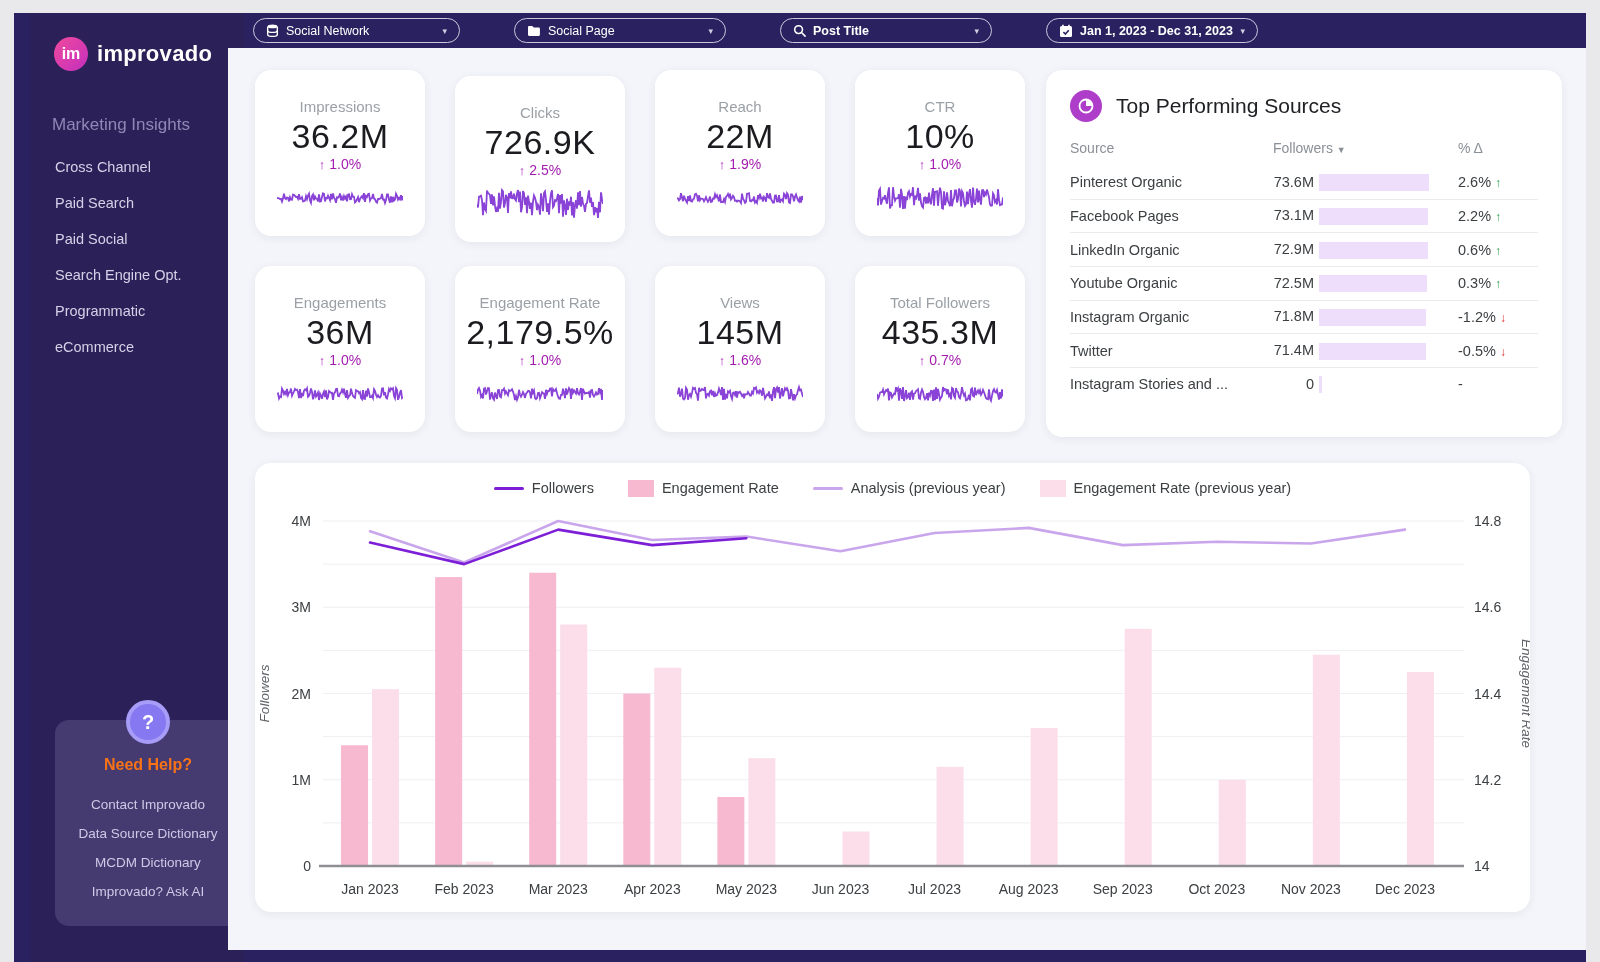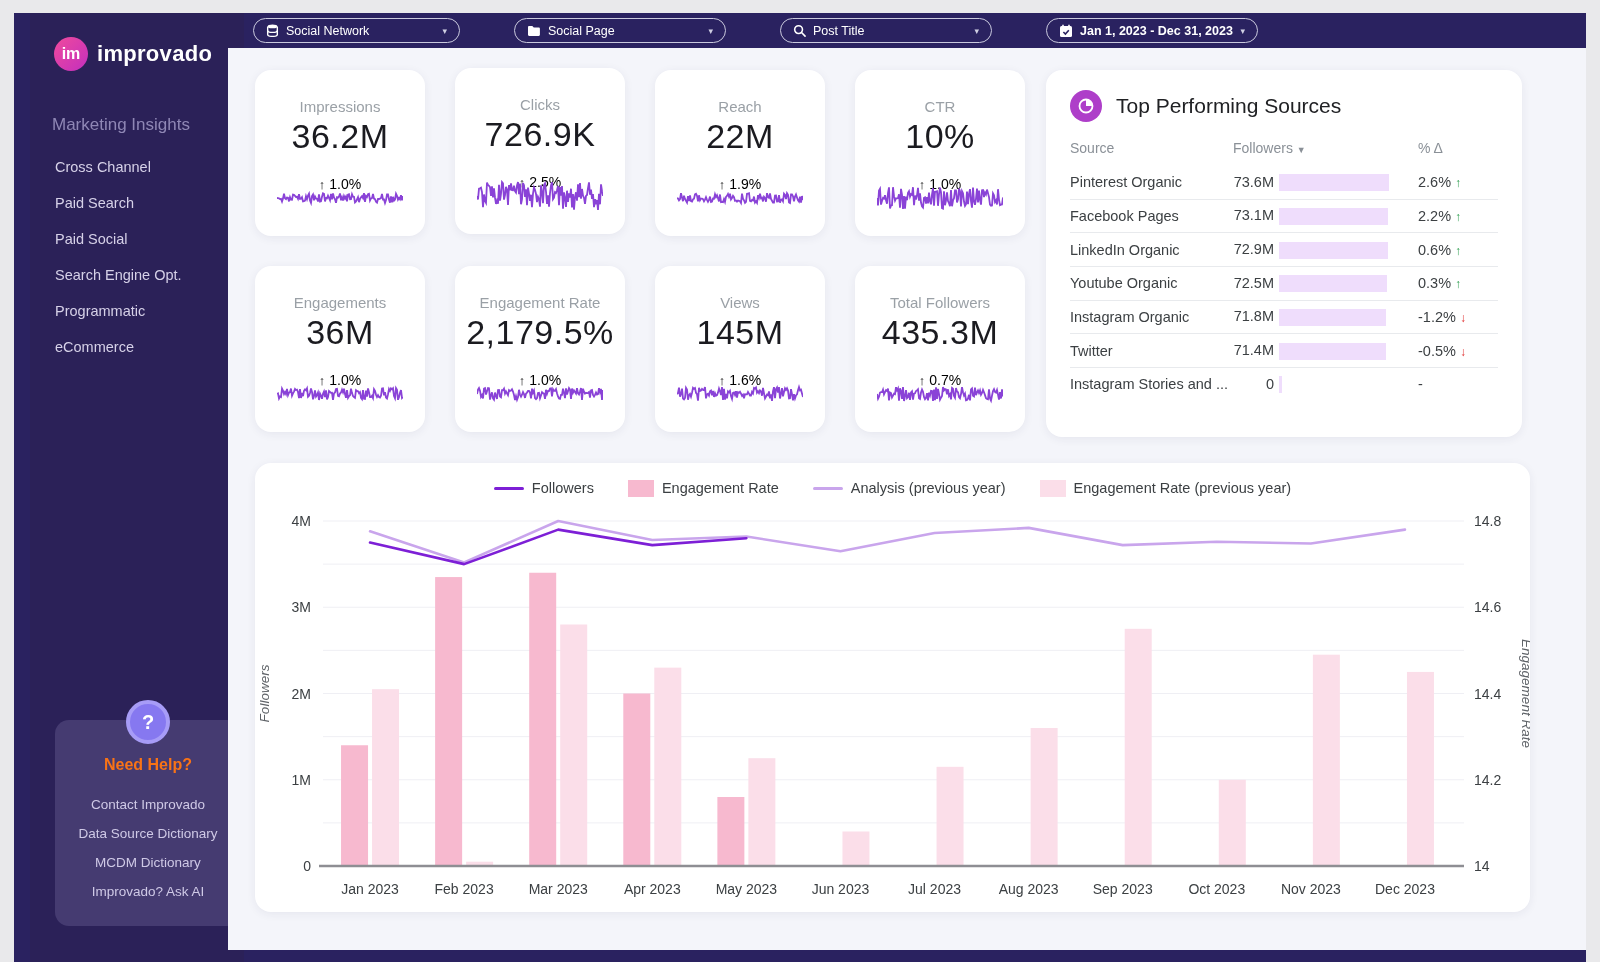--- a/index.html
+++ b/index.html
@@ -30,36 +30,36 @@
   .help-link { color:#cfc9e6; font-size:13.5px; padding:7px 0; cursor:pointer; }
 
   
   .main { position:absolute; left:214px; right:0; top:0; bottom:0; }
   .topbar { position:absolute; left:0; right:0; top:0; height:35px; display:flex; align-items:center; padding-left:25px; }
   .pill { height:25px; border:1.5px solid #c9c9dd; border-radius:13px; display:flex; align-items:center;
     color:#fff; font-size:12.5px; padding:0 12px; margin-right:54px; cursor:pointer; }
   .pill svg { margin-right:7px; flex:none; }
   .pill .caret { margin-left:auto; font-size:9px; color:#cfcfe2; }
   .pill-label { white-space:nowrap; }
-  .p1{width:207px;} .p2{width:212px;} .p3{width:212px;} .p4{width:212px; font-weight:bold;}
+  .p1{width:207px;} .p2{width:212px;} .p3{width:212px;font-weight:bold;} .p4{width:212px; font-weight:bold;}
 
   .content { position:absolute; left:0; right:0; top:35px; bottom:12px; background:#f4f5fa; overflow:hidden; }
 
   .card { position:absolute; background:#fff; border-radius:16px; box-shadow:0 2px 10px rgba(40,40,80,.07); }
 
   
   .kpi { width:170px; height:166px; text-align:center; padding-top:28px; }
   .kpi-title { color:#9aa0a6; font-size:15px; }
   .kpi-value { color:#1b1b20; font-size:34px; font-weight:400; margin-top:2px; letter-spacing:.5px; }
-  .kpi-delta { color:#000000; font-size:14px; margin-top:20px; }
+  .kpi-delta { color:#a21caf; font-size:14px; margin-top:0; }
   .kpi-delta .arr { font-weight:bold; font-size:13px; }
   .kpi svg.spark { position:absolute; left:50%; transform:translateX(-50%); bottom:18px; }
 
   
-  .sources { left:818px; top:22px; width:476px; height:367px; padding:20px 24px 0 24px; }
+  .sources { left:818px; top:22px; width:516px; height:367px; padding:20px 24px 0 24px; }
   .src-head { display:flex; align-items:center; gap:14px; }
   .src-icon { width:32px; height:32px; border-radius:50%; background:#ae3ec9; display:flex; align-items:center; justify-content:center; }
   .src-title { font-size:21px; color:#202124; }
   table.src { width:100%; border-collapse:collapse; margin-top:14px; font-size:14.5px; color:#3c4043; }
   table.src th { text-align:left; color:#8a9097; font-weight:400; font-size:14px; padding:4px 0 10px 0; }
   table.src td { border-top:1px solid #e8eaed; padding:7.5px 0; }
   table.src tr:first-child td { border-top:none; }
   th.col-f, td.col-f { width:185px; }
   th.col-d, td.col-d { width:80px; }
   .fval { display:inline-block; width:46px; text-align:right; padding-right:5px; }
@@ -146,21 +146,21 @@
     <div class="content">
       <div id="kpi-root">
           <div class="card kpi" style="left: 27px; top: 22px;">
             <div class="kpi-title">Impressions</div>
             <div class="kpi-value">36.2M</div>
             <div class="kpi-delta"><span class="arr">↑</span> <span class="dv">1.0%</span></div>
             <svg width="126" height="40" class="spark">
               <path d="M0 20.0 L1 20.1 L2 20.3 L3 21.1 L4 20.9 L5 23.5 L6 20.4 L7 15.8 L8 20.3 L9 21.1 L10 19.5 L11 19.8 L12 23.4 L13 19.2 L14 21.7 L15 21.8 L16 16.6 L17 16.8 L18 17.8 L19 19.0 L20 18.8 L21 20.8 L22 16.3 L23 21.0 L24 20.8 L25 19.2 L26 23.4 L27 23.1 L28 22.7 L29 18.2 L30 21.2 L31 17.5 L32 15.6 L33 22.4 L34 24.8 L35 18.0 L36 16.5 L37 22.4 L38 18.5 L39 20.5 L40 20.8 L41 23.5 L42 16.4 L43 23.5 L44 23.2 L45 18.8 L46 15.3 L47 15.8 L48 23.4 L49 20.0 L50 20.3 L51 17.7 L52 20.0 L53 22.3 L54 15.9 L55 21.4 L56 15.5 L57 19.4 L58 21.3 L59 24.8 L60 19.3 L61 19.7 L62 18.5 L63 15.5 L64 22.3 L65 19.2 L66 22.6 L67 18.0 L68 20.5 L69 18.5 L70 23.4 L71 16.6 L72 16.2 L73 21.3 L74 21.2 L75 16.3 L76 18.7 L77 18.8 L78 24.4 L79 23.5 L80 21.3 L81 19.1 L82 24.2 L83 20.9 L84 19.3 L85 18.1 L86 20.1 L87 15.1 L88 23.8 L89 18.0 L90 19.1 L91 16.2 L92 15.8 L93 22.5 L94 20.4 L95 20.1 L96 16.0 L97 20.6 L98 21.2 L99 23.8 L100 24.6 L101 21.0 L102 21.0 L103 20.7 L104 19.9 L105 15.9 L106 21.5 L107 21.5 L108 25.0 L109 22.1 L110 16.4 L111 16.4 L112 21.5 L113 24.7 L114 18.4 L115 24.3 L116 18.8 L117 22.6 L118 21.5 L119 15.7 L120 17.9 L121 21.6 L122 19.9 L123 21.3 L124 17.3 L125 22.2 L126 18.1" fill="none" stroke="#8a43d7" stroke-width="1.8"></path>
             </svg>
           </div>
-          <div class="card kpi" style="left: 227px; top: 20px;">
+          <div class="card kpi" style="left: 227px; top: 28px;">
             <div class="kpi-title">Clicks</div>
             <div class="kpi-value">726.9K</div>
             <div class="kpi-delta"><span class="arr">↑</span> <span class="dv">2.5%</span></div>
             <svg width="126" height="40" class="spark">
               <path d="M0 20.0 L1 23.4 L2 12.6 L3 12.3 L4 11.7 L5 16.2 L6 31.1 L7 18.5 L8 24.9 L9 26.9 L10 6.5 L11 9.0 L12 9.8 L13 11.1 L14 19.9 L15 10.3 L16 21.5 L17 12.3 L18 21.7 L19 27.9 L20 24.6 L21 27.7 L22 8.9 L23 24.6 L24 17.8 L25 6.1 L26 7.3 L27 23.6 L28 19.0 L29 10.8 L30 13.4 L31 28.9 L32 9.1 L33 14.3 L34 7.3 L35 14.2 L36 14.3 L37 9.6 L38 15.1 L39 16.6 L40 9.4 L41 6.1 L42 18.1 L43 7.5 L44 28.3 L45 23.3 L46 7.0 L47 9.3 L48 20.8 L49 13.3 L50 29.1 L51 11.6 L52 17.7 L53 24.8 L54 18.7 L55 31.1 L56 17.7 L57 11.4 L58 13.7 L59 18.0 L60 26.2 L61 20.7 L62 22.9 L63 30.6 L64 9.4 L65 15.8 L66 27.2 L67 9.1 L68 7.4 L69 15.7 L70 28.0 L71 19.4 L72 30.6 L73 17.2 L74 9.4 L75 6.2 L76 23.2 L77 21.7 L78 16.2 L79 17.0 L80 14.3 L81 9.9 L82 29.2 L83 11.0 L84 19.7 L85 10.0 L86 32.7 L87 16.3 L88 21.8 L89 31.0 L90 14.7 L91 25.8 L92 17.4 L93 21.6 L94 12.7 L95 31.5 L96 18.0 L97 33.8 L98 21.0 L99 16.3 L100 24.6 L101 8.4 L102 21.1 L103 7.1 L104 22.7 L105 13.0 L106 19.6 L107 21.8 L108 27.9 L109 19.9 L110 19.0 L111 12.2 L112 6.3 L113 18.8 L114 13.5 L115 22.9 L116 18.0 L117 31.1 L118 23.2 L119 26.7 L120 24.0 L121 33.9 L122 17.9 L123 28.3 L124 8.3 L125 15.2 L126 19.9" fill="none" stroke="#8a43d7" stroke-width="1.8"></path>
             </svg>
           </div>
           <div class="card kpi" style="left: 427px; top: 22px;">
             <div class="kpi-title">Reach</div>
             <div class="kpi-value">22M</div>

